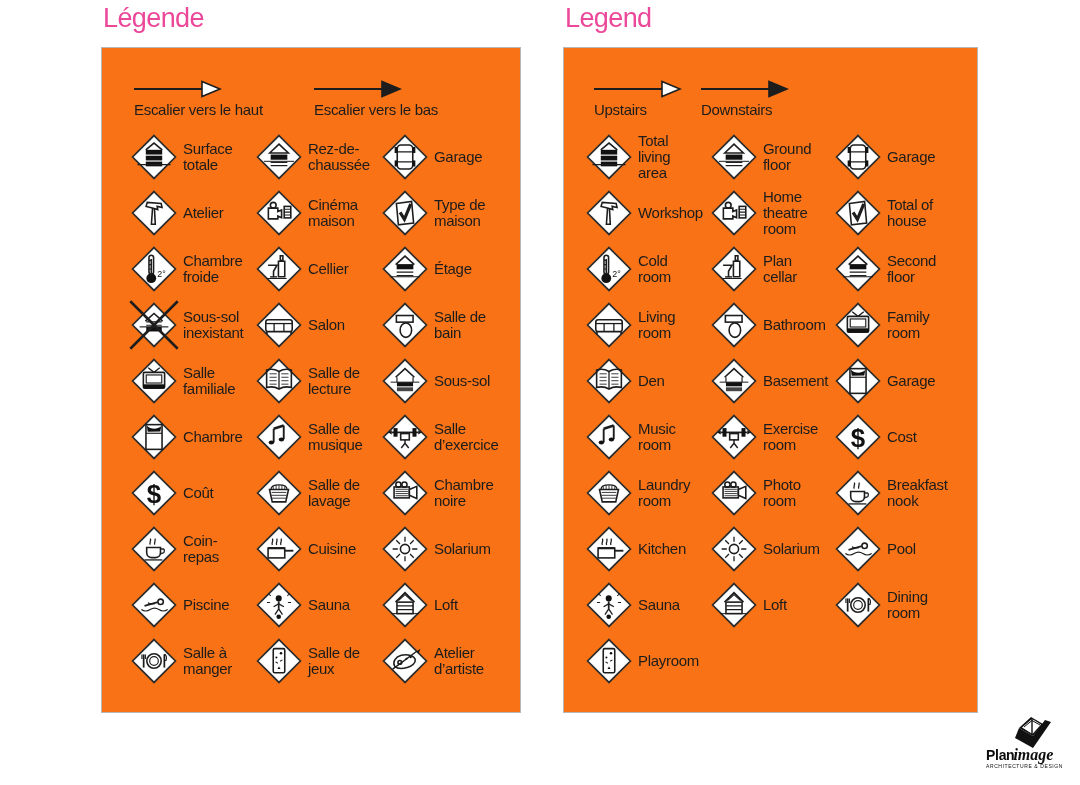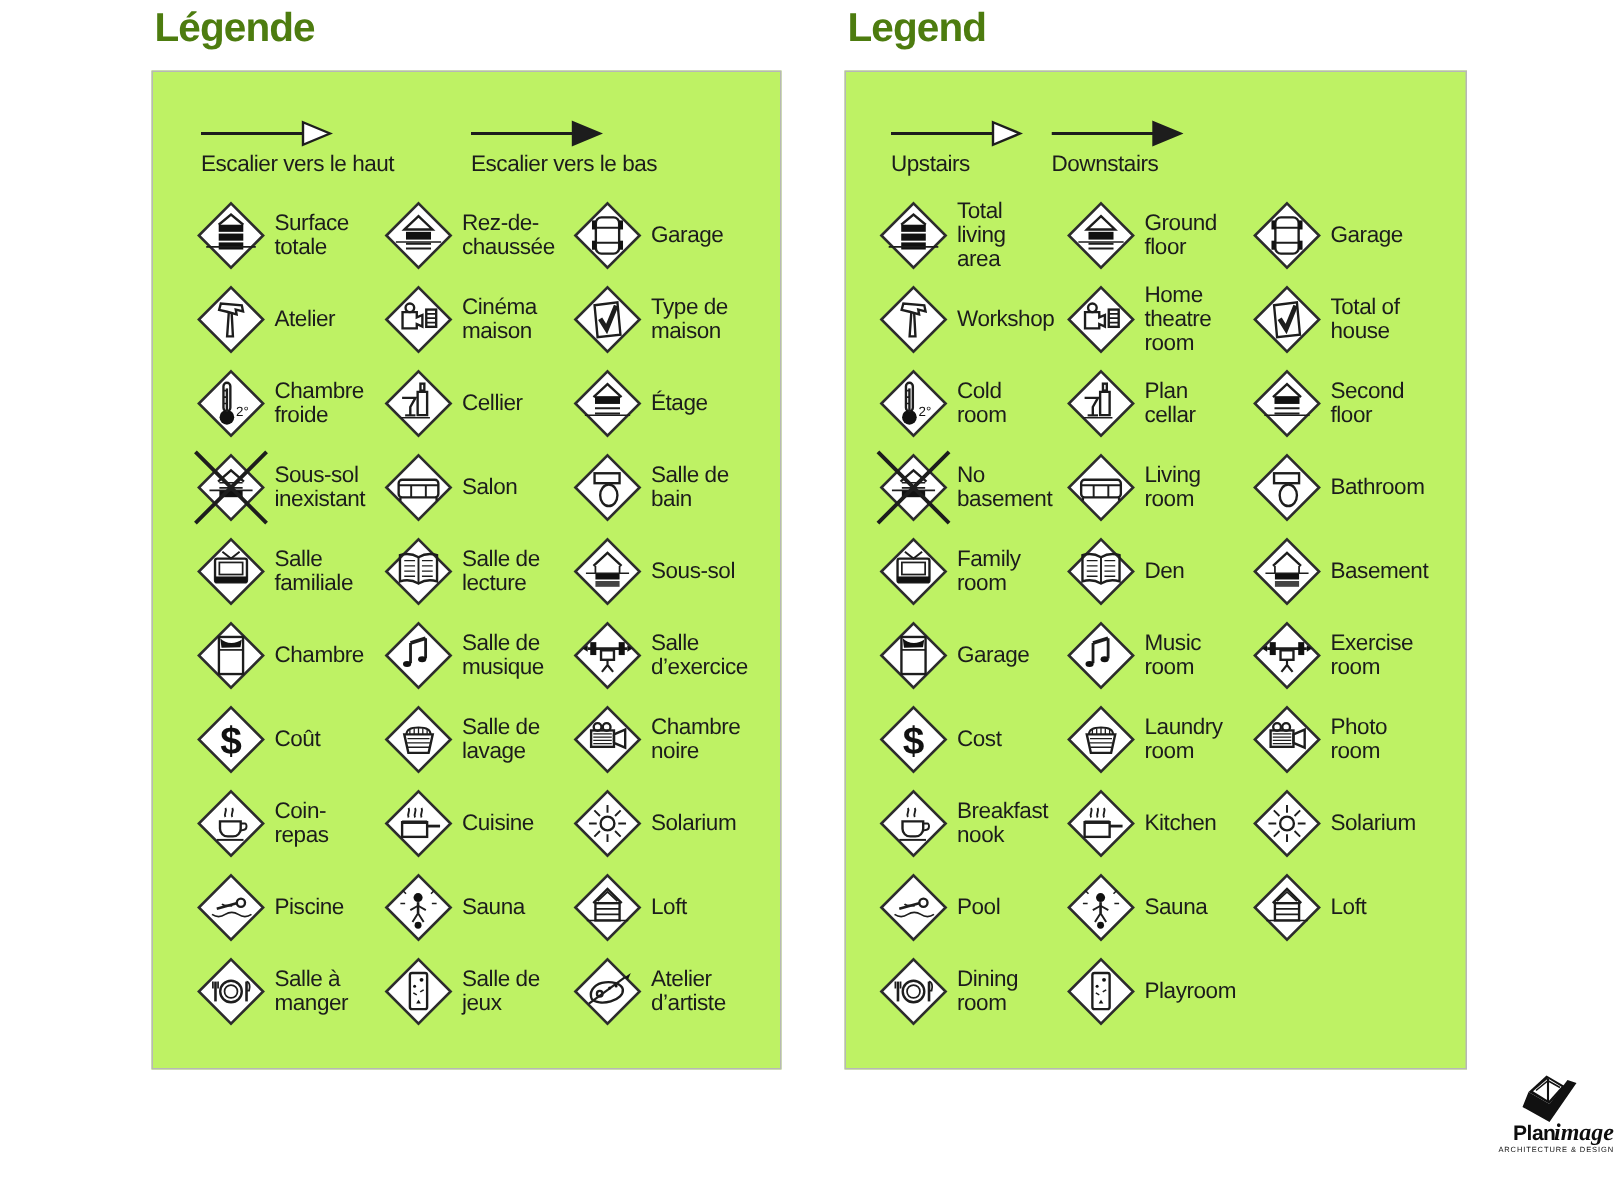--- a/index.html
+++ b/index.html
@@ -1,37 +1,37 @@
 <!DOCTYPE html>
 <html><head>
 <meta charset="utf-8">
 <style>
   *{margin:0;padding:0;box-sizing:border-box}
   html,body{width:1080px;height:785px;background:#fff;overflow:hidden;
     font-family:"Liberation Sans",sans-serif;color:#1c1c1c;position:relative}
-  .title{position:absolute;font-size:27px;font-weight:bold;letter-spacing:-0.6px;color:#4d7c0f}
+  .title{position:absolute;font-size:27px;font-weight:normal;letter-spacing:-0.6px;color:#ec4899}
   #title-fr{left:103px;top:3px}
   #title-en{left:565px;top:3px}
-  .panel{position:absolute;top:47px;height:666px;background:#bef264;border:1.5px solid #b7b7b7}
+  .panel{position:absolute;top:47px;height:666px;background:#f97316;border:1.5px solid #b7b7b7}
   #panel-fr{left:101px;width:420px}
   #panel-en{left:563px;width:415px}
   .arrows{position:absolute;top:32px;display:flex}
   #panel-fr .arrows{left:32px}
   #panel-en .arrows{left:30px}
   .arrow-item{display:flex;flex-direction:column}
   #panel-fr .arrow-item:first-child{width:180px}
   #panel-en .arrow-item:first-child{width:107px}
   .arrow-label{font-size:15px;letter-spacing:-0.3px;margin-top:3px;white-space:nowrap}
   .grid{position:absolute;top:81px;left:0;display:grid;grid-template-rows:repeat(10,56px)}
   #panel-fr .grid{grid-template-columns:125px 126px 140px;padding-left:29px}
   #panel-en .grid{grid-template-columns:125px 124px 140px;padding-left:22px}
   .cell{display:flex;align-items:center;gap:6px}
   .dicon{flex:0 0 46px;width:46px;height:46px}
   .lbl{font-size:15px;line-height:16px;letter-spacing:-0.3px;white-space:pre-line}
-  .logo{position:absolute;left:986px;top:714px;width:90px;text-align:right;color:#0d0d0d}
+  .logo{position:absolute;left:986px;top:714px;width:90px;text-align:left;color:#0d0d0d}
   .logo-icon{display:block;margin:0 auto -4px auto}
   .logo-text{line-height:14px;white-space:nowrap}
   .logo-plan{font-weight:bold;font-size:14px;letter-spacing:-0.3px}
   .logo-image{font-family:"Liberation Serif",serif;font-style:italic;font-weight:bold;font-size:16px;margin-left:-1px}
   .logo-tagline{font-size:5px;letter-spacing:0.6px;margin-top:1px}
 </style>
 </head>
 <body>
 
 <h1 class="title" id="title-fr">Légende</h1>
@@ -653,36 +653,20 @@
           </svg>
         </div>
         <div class="lbl">Second
 floor</div>
       </div>
       <div class="cell">
         <div class="dicon">
           <svg viewBox="0 0 32 32" width="46" height="46" style="overflow:visible;display:block">
             <path d="M16 1.1 30.9 16 16 30.9 1.1 16Z" fill="#fff" stroke="#2c2c2c" stroke-width="1.2"></path>
             <g stroke="#1d1d1d" fill="none" stroke-width="1.1">
-              <path d="M10 13.3 16 8 22 13.3"></path>
-              <path d="M10.6 13.8h10.8M10.6 16.2h10.8" stroke-width="0.8"></path>
-              <rect x="10.6" y="17.3" width="10.8" height="3.2" fill="#111" stroke="none"></rect>
-              <path d="M6 17.3h20" stroke-width="0.8"></path>
-              <path d="M-0.5 -0.5 32.5 32.5M32.5 -0.5 -0.5 32.5" stroke-width="1.8"></path>
-            </g>
-          </svg>
-        </div>
-        <div class="lbl">No
-basement</div>
-      </div>
-      <div class="cell">
-        <div class="dicon">
-          <svg viewBox="0 0 32 32" width="46" height="46" style="overflow:visible;display:block">
-            <path d="M16 1.1 30.9 16 16 30.9 1.1 16Z" fill="#fff" stroke="#2c2c2c" stroke-width="1.2"></path>
-            <g stroke="#1d1d1d" fill="none" stroke-width="1.1">
               <rect x="6.8" y="12.4" width="18.4" height="8.2" rx="1.6"></rect>
               <path d="M6.8 15h18.4" stroke-width="0.9"></path>
               <path d="M12.6 15v5.6M19.4 15v5.6" stroke-width="0.9"></path>
               <path d="M7.6 20.6v1.6M24.4 20.6v1.6" stroke-width="1.1"></path>
             </g>
           </svg>
         </div>
         <div class="lbl">Living
 room</div>
       </div>

